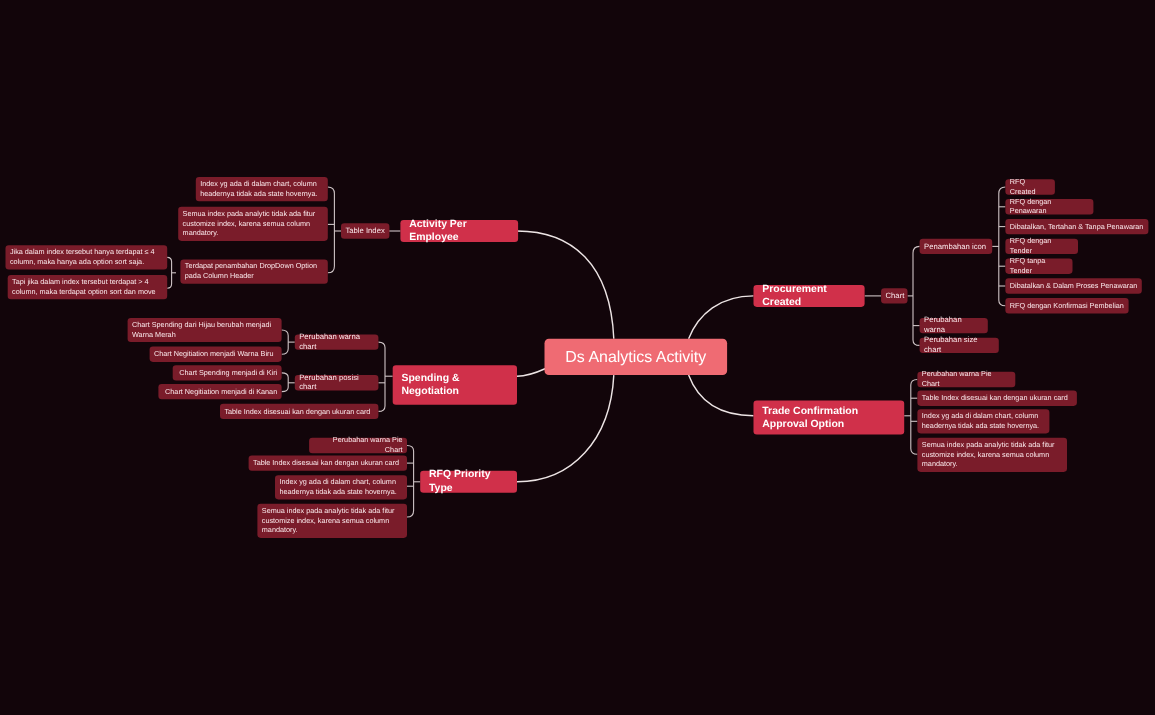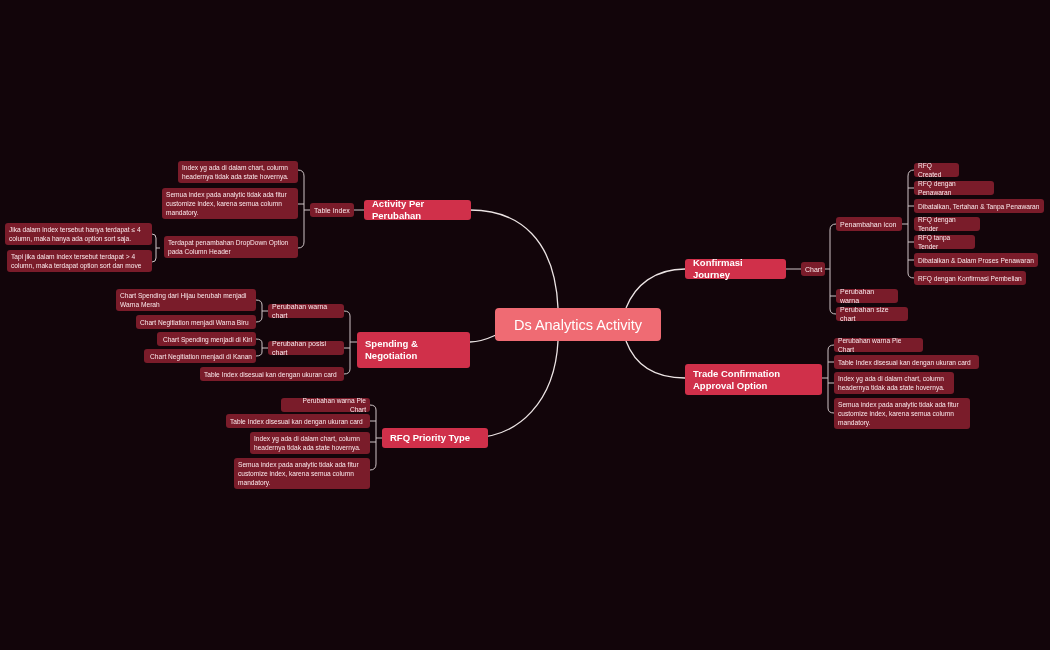--- a/index.html
+++ b/index.html
@@ -60,44 +60,44 @@
 
     <path d="M822 378 H828"></path>
     <path d="M834 345 Q828 345 828 350 V408 Q828 413 834 413"></path>
     <path d="M828 362 H834"></path>
     <path d="M828 383 H834"></path>
   </g>
 </svg>
 
 <div class="node root" style="left:495px;top:308px;width:166px;height:33px;">Ds Analytics Activity</div>
 
-<div class="node main" style="left:364px;top:200px;width:107px;height:20px;">Activity Per Perubahan</div>
+<div class="node main" style="left:364px;top:200px;width:107px;height:20px;">Activity Per Employee</div>
 <div class="node sub" style="left:310px;top:203px;height:14px;">Table Index</div>
 <div class="node leaf" style="left:178px;top:161px;width:120px;height:22px;">Index yg ada di dalam chart, column headernya tidak ada state hovernya.</div>
 <div class="node leaf" style="left:162px;top:188px;width:136px;height:31px;">Semua index pada analytic tidak ada fitur customize index, karena semua column mandatory.</div>
 <div class="node leaf" style="left:164px;top:236px;width:134px;height:22px;">Terdapat penambahan DropDown Option pada Column Header</div>
 <div class="node leaf" style="left:5px;top:223px;width:147px;height:22px;">Jika dalam index tersebut hanya terdapat ≤ 4 column, maka hanya ada option sort saja.</div>
 <div class="node leaf" style="left:7px;top:250px;width:145px;height:22px;">Tapi jika dalam index tersebut terdapat &gt; 4 column, maka terdapat option sort dan move</div>
 
 <div class="node main" style="left:357px;top:332px;width:113px;height:36px;">Spending &amp; Negotiation</div>
 <div class="node sub" style="left:268px;top:304px;width:76px;height:14px;">Perubahan warna chart</div>
 <div class="node leaf" style="left:116px;top:289px;width:140px;height:22px;">Chart Spending dari Hijau berubah menjadi Warna Merah</div>
 <div class="node leaf" style="left:136px;top:315px;width:120px;height:14px;">Chart Negitiation menjadi Warna Biru</div>
 <div class="node sub" style="left:268px;top:341px;width:76px;height:14px;">Perubahan posisi chart</div>
 <div class="node leaf r" style="left:157px;top:332px;width:99px;height:14px;">Chart Spending menjadi di Kiri</div>
 <div class="node leaf r" style="left:144px;top:349px;width:112px;height:14px;">Chart Negitiation menjadi di Kanan</div>
 <div class="node leaf" style="left:200px;top:367px;width:144px;height:14px;">Table Index disesuai kan dengan ukuran card</div>
 
-<div class="node main" style="left:382px;top:428px;width:106px;height:20px;">RFQ Priority Type</div>
+<div class="node main" style="left:382px;top:428px;width:88px;height:20px;">RFQ Priority Type</div>
 <div class="node leaf r" style="left:281px;top:398px;width:89px;height:14px;">Perubahan warna Pie Chart</div>
 <div class="node leaf" style="left:226px;top:414px;width:144px;height:14px;">Table Index disesuai kan dengan ukuran card</div>
 <div class="node leaf" style="left:250px;top:432px;width:120px;height:22px;">Index yg ada di dalam chart, column headernya tidak ada state hovernya.</div>
 <div class="node leaf" style="left:234px;top:458px;width:136px;height:31px;">Semua index pada analytic tidak ada fitur customize index, karena semua column mandatory.</div>
 
-<div class="node main" style="left:685px;top:259px;width:101px;height:20px;">Konfirmasi Journey</div>
+<div class="node main" style="left:685px;top:259px;width:101px;height:20px;">Procurement Created</div>
 <div class="node sub" style="left:801px;top:262px;width:24px;height:14px;">Chart</div>
 <div class="node sub" style="left:836px;top:217px;width:66px;height:14px;">Penambahan icon</div>
 <div class="node leaf" style="left:914px;top:163px;width:45px;height:14px;">RFQ Created</div>
 <div class="node leaf" style="left:914px;top:181px;width:80px;height:14px;">RFQ dengan Penawaran</div>
 <div class="node leaf" style="left:914px;top:199px;width:130px;height:14px;">Dibatalkan, Tertahan &amp; Tanpa Penawaran</div>
 <div class="node leaf" style="left:914px;top:217px;width:66px;height:14px;">RFQ dengan Tender</div>
 <div class="node leaf" style="left:914px;top:235px;width:61px;height:14px;">RFQ tanpa Tender</div>
 <div class="node leaf" style="left:914px;top:253px;width:124px;height:14px;">Dibatalkan &amp; Dalam Proses Penawaran</div>
 <div class="node leaf" style="left:914px;top:271px;width:112px;height:14px;">RFQ dengan Konfirmasi Pembelian</div>
 <div class="node sub" style="left:836px;top:289px;width:62px;height:14px;">Perubahan warna</div>

